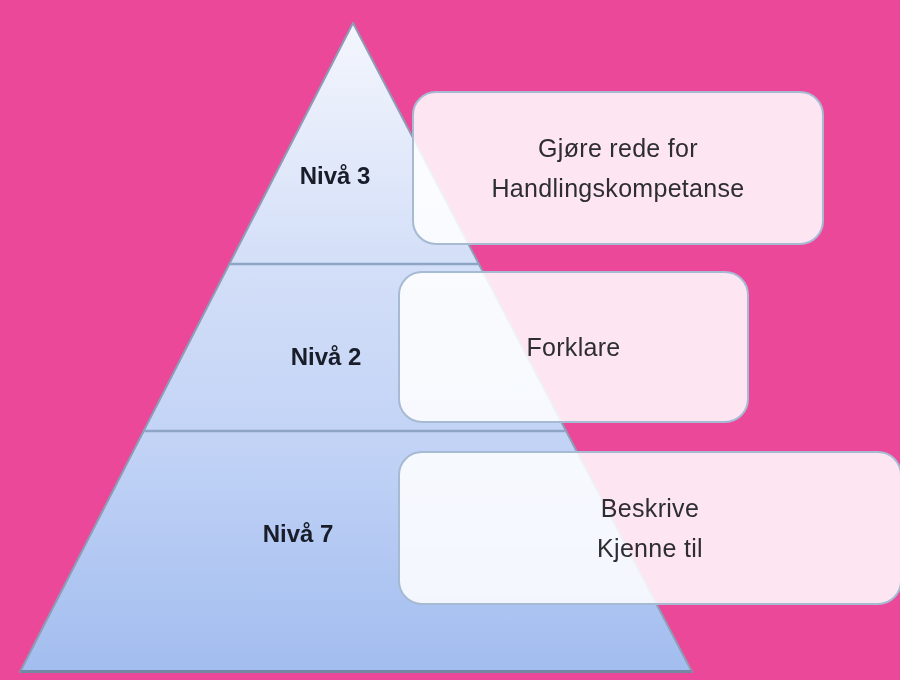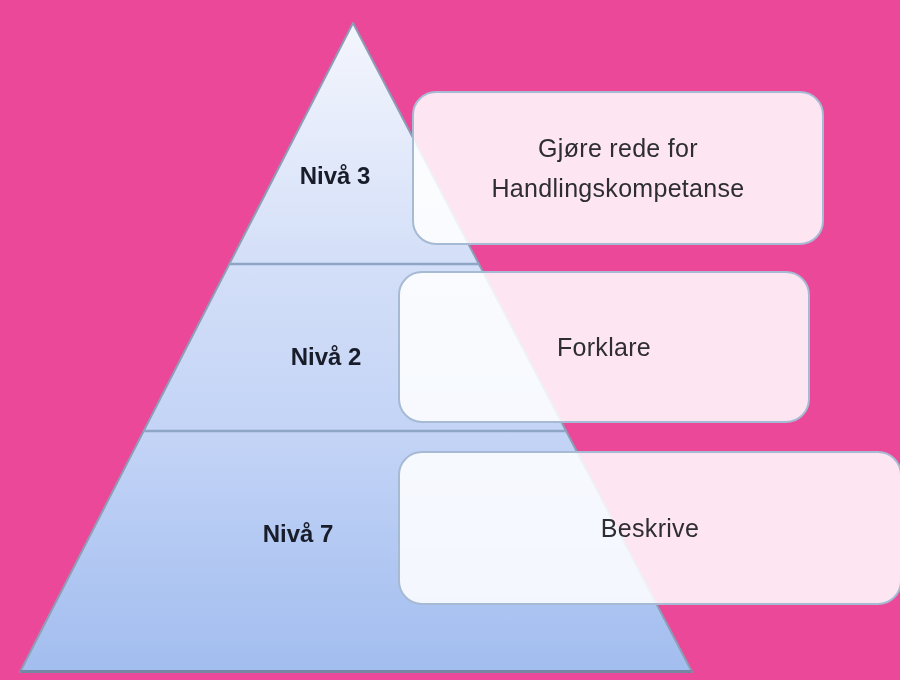--- a/index.html
+++ b/index.html
@@ -32,21 +32,21 @@
     flex-direction: column;
     align-items: center;
     justify-content: center;
     text-align: center;
     font-size: 25px;
     line-height: 40px;
     color: #2d2d32;
     letter-spacing: 0.3px;
   }
   .callout-top    { left: 412px; top:  91px; width: 412px; height: 154px; }
-  .callout-middle { left: 398px; top: 271px; width: 412px; height: 152px; }
+  .callout-middle { left: 398px; top: 271px; width: 351px; height: 152px; }
   .callout-bottom { left: 398px; top: 451px; width: 504px; height: 154px; }
   .level-label {
     position: absolute;
     z-index: 3;
     transform: translate(-50%, -50%);
     font-size: 24px;
     font-weight: bold;
     color: #181d29;
     white-space: nowrap;
   }
@@ -78,19 +78,20 @@
     <span>Gjøre rede for</span>
     <span>Handlingskompetanse</span>
   </div>
 
   <div class="callout callout-middle">
     <span>Forklare</span>
   </div>
 
   <div class="callout callout-bottom">
     <span>Beskrive</span>
+    <span>Kjenne til</span>
   </div>
 
   <div class="level-label label-3">Nivå 3</div>
   <div class="level-label label-2">Nivå 2</div>
   <div class="level-label label-1">Nivå 7</div>
 
 </div>
 
 </body></html>

